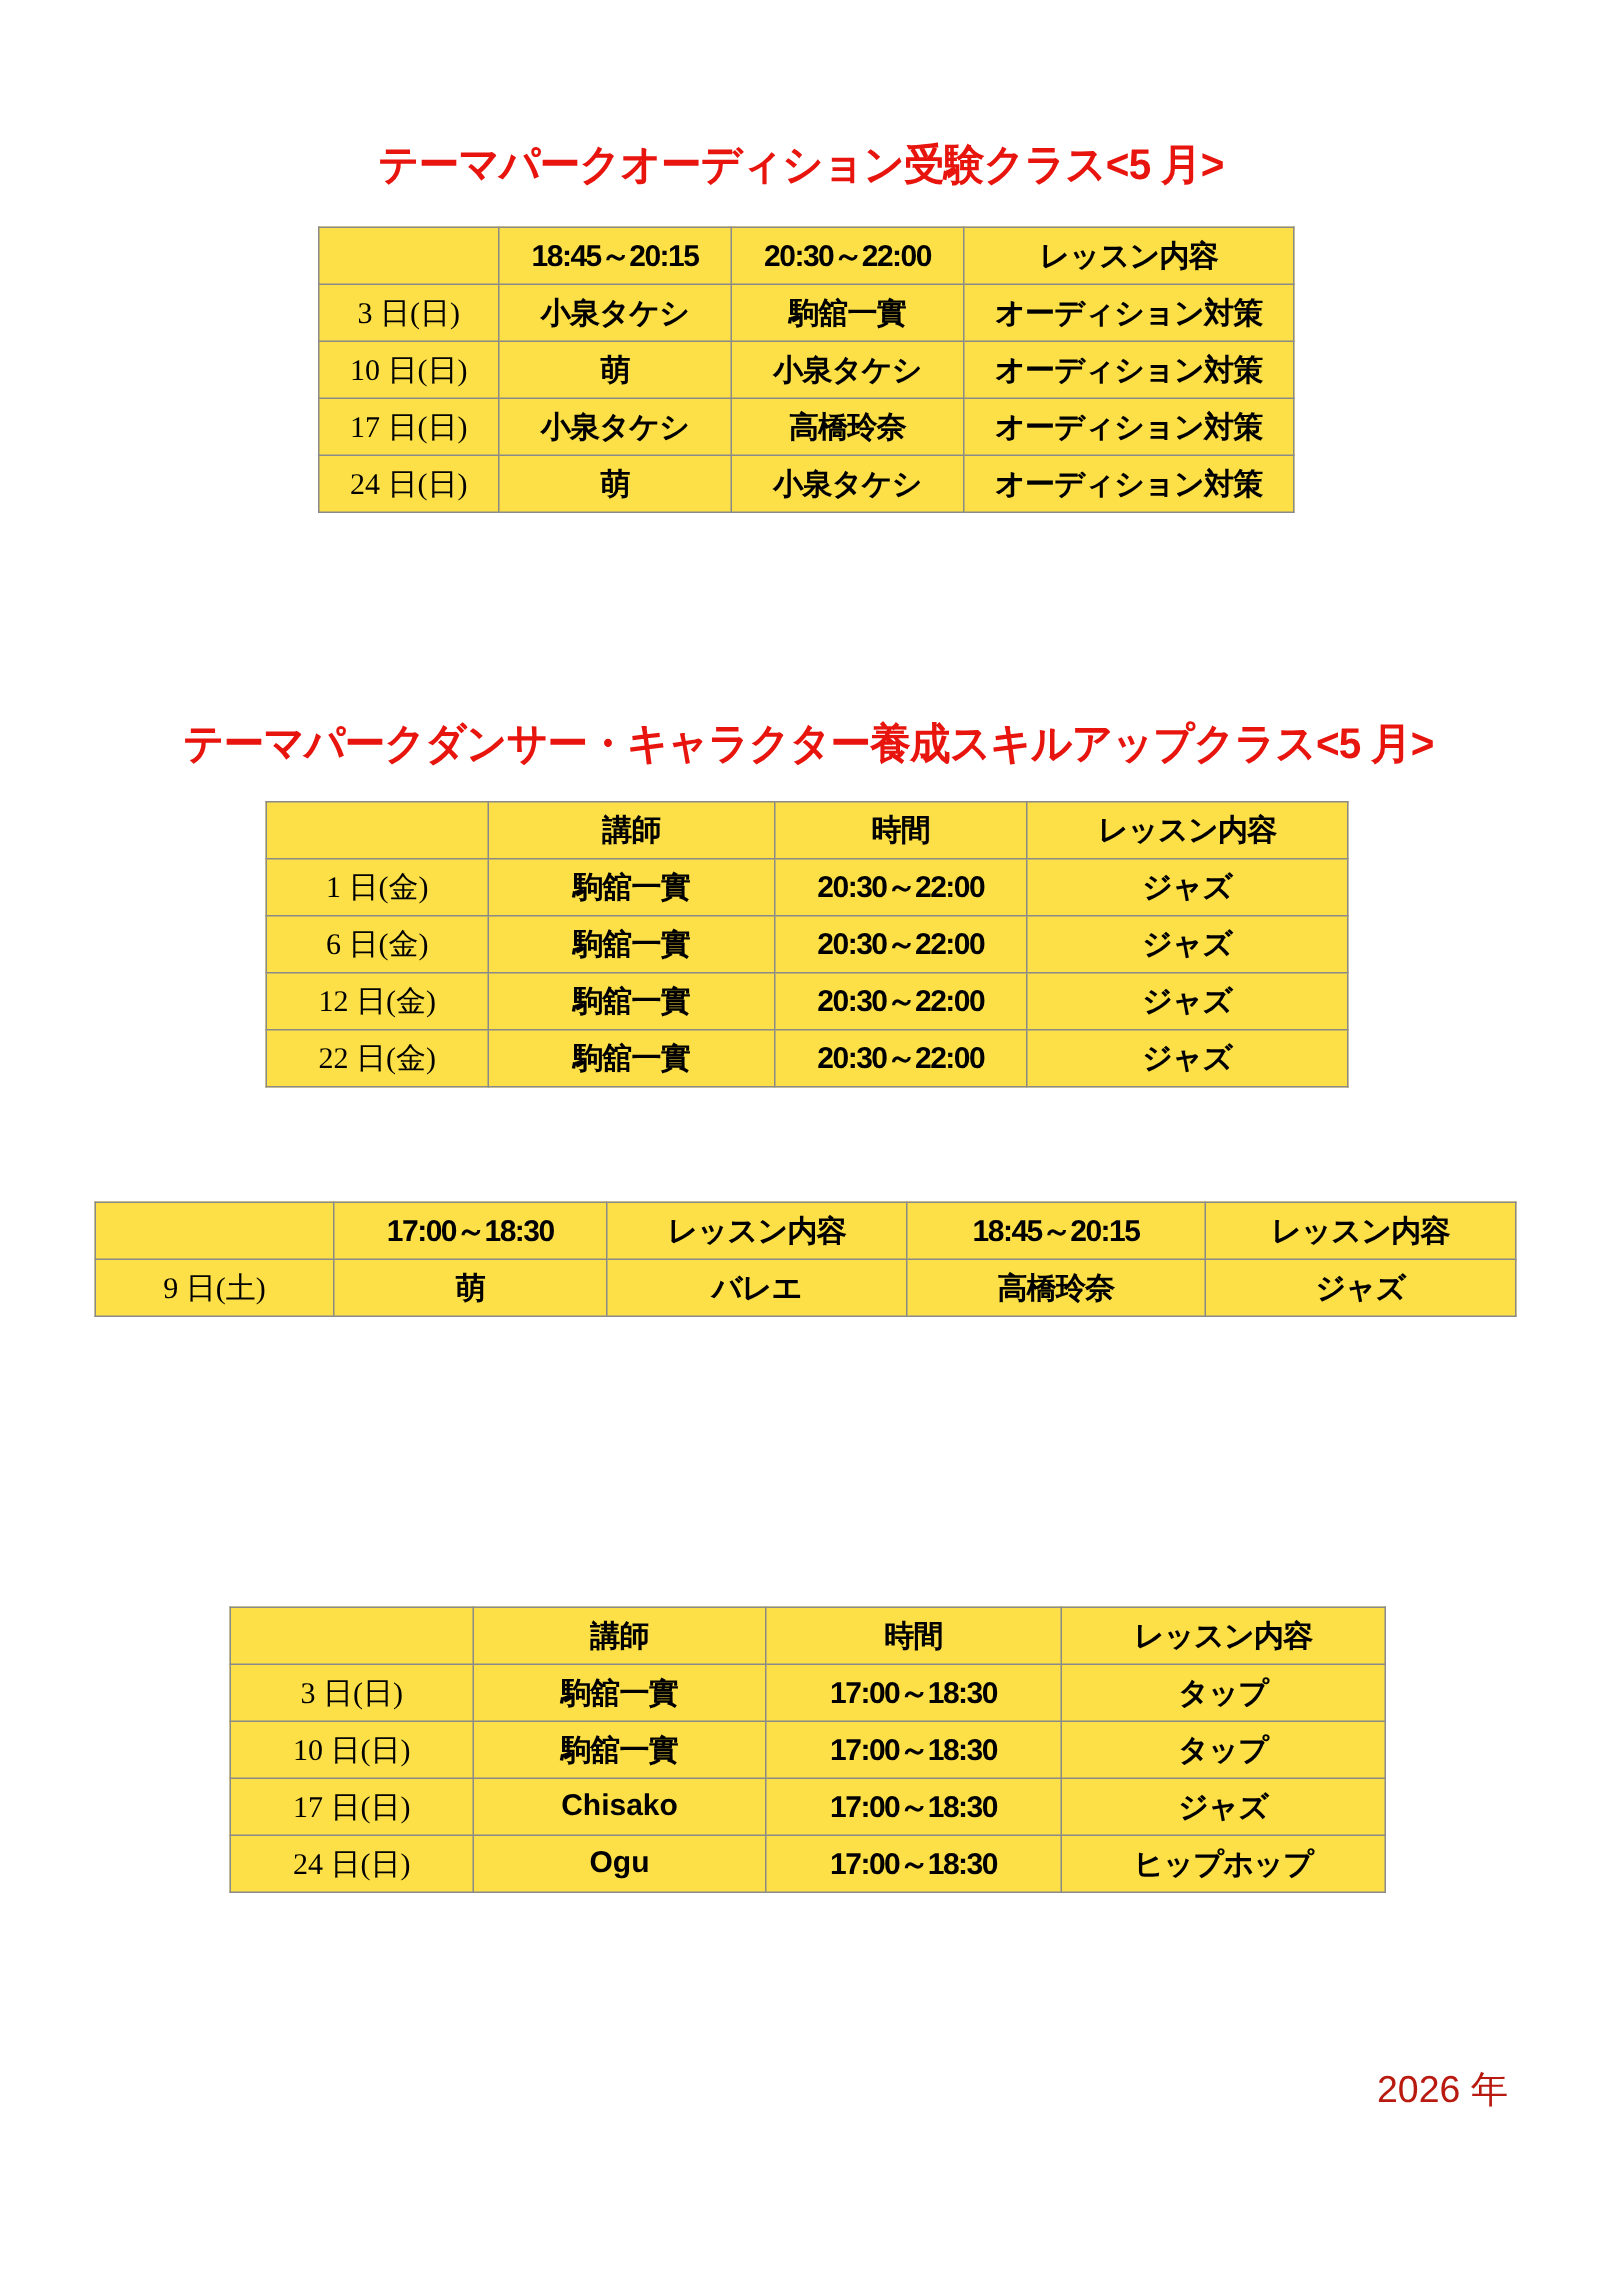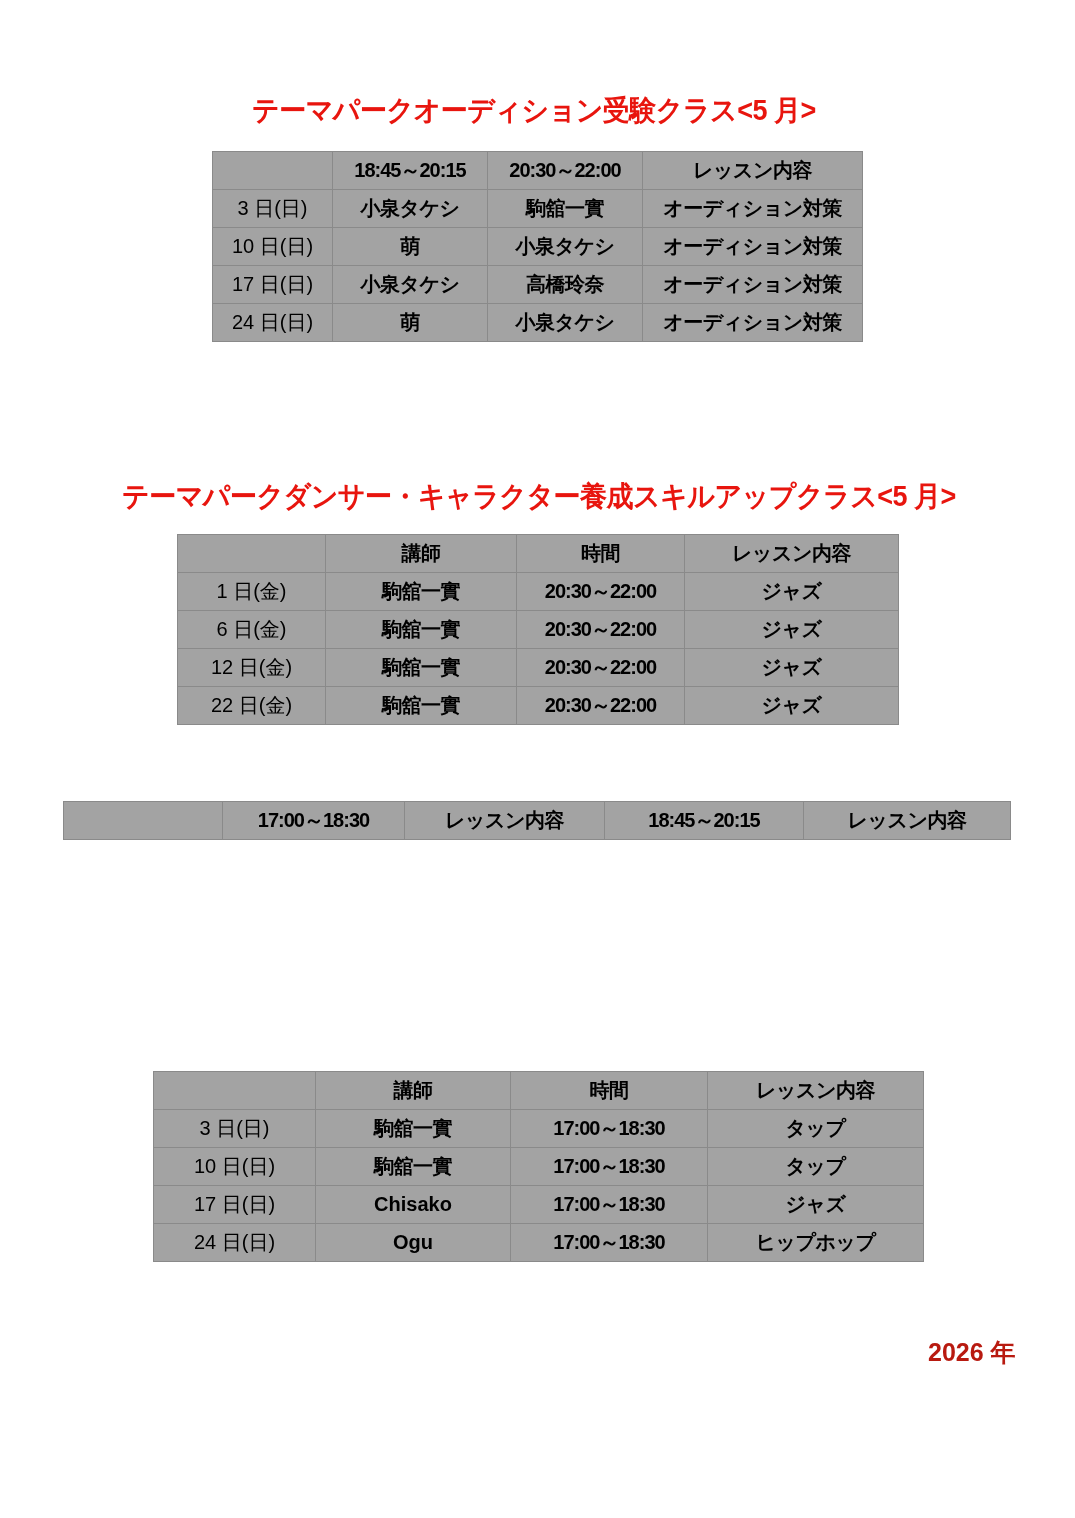--- a/index.html
+++ b/index.html
@@ -41,54 +41,54 @@
   }
   #heading-skillup {
     left: 122px;
     top: 478px;
     font-size: 27px;
   }
 
   .year-label {
     position: absolute;
     left: 918px;
-    top: 1336px;
+    top: 1376px;
     color: #b81a10;
     font-size: 25px;
-    font-weight: bold;
+    font-weight: normal;
     white-space: nowrap;
-    margin-left: 10px;
   }
 
   
   table.sched {
     position: absolute;
     border-collapse: collapse;
     table-layout: fixed;
-    background: #a3a3a3;
+    background: #fde047;
   }
   table.sched td {
     border: 1px solid #8a8a8a;
     text-align: center;
     vertical-align: middle;
     font-size: 20px;
     font-weight: bold;
     letter-spacing: -0.5px;
     padding: 0 2px;
     height: 38px;
     box-sizing: border-box;
     white-space: nowrap;
     overflow: hidden;
   }
   table.sched tr.head td {
     font-weight: bold;
   }
   table.sched td.daycol {
     font-weight: normal;
     letter-spacing: 0px;
+    font-family: Liberation Serif, serif;
   }
   table.sched td.timecell {
     letter-spacing: -1px;
   }
   table.sched td.latin {
     font-weight: bold;
     letter-spacing: 0px;
   }
   table.sched td.blank { }
 
@@ -244,20 +244,27 @@
         <col class="c5">
     </colgroup>
     <tbody>
       <tr class="head">
         <td class="blank"></td>
         <td class="timecell">17:00～18:30</td>
         <td>レッスン内容</td>
         <td class="timecell">18:45～20:15</td>
         <td>レッスン内容</td>
       </tr>
+      <tr>
+        <td class="daycol">9 日(土)</td>
+        <td>萌</td>
+        <td>バレエ</td>
+        <td>高橋玲奈</td>
+        <td>ジャズ</td>
+      </tr>
     </tbody>
   </table>
 
   <table class="sched" id="table-sunday">
     <colgroup>
       <col class="c1">
         <col class="c2">
         <col class="c3">
         <col class="c4">
     </colgroup>

